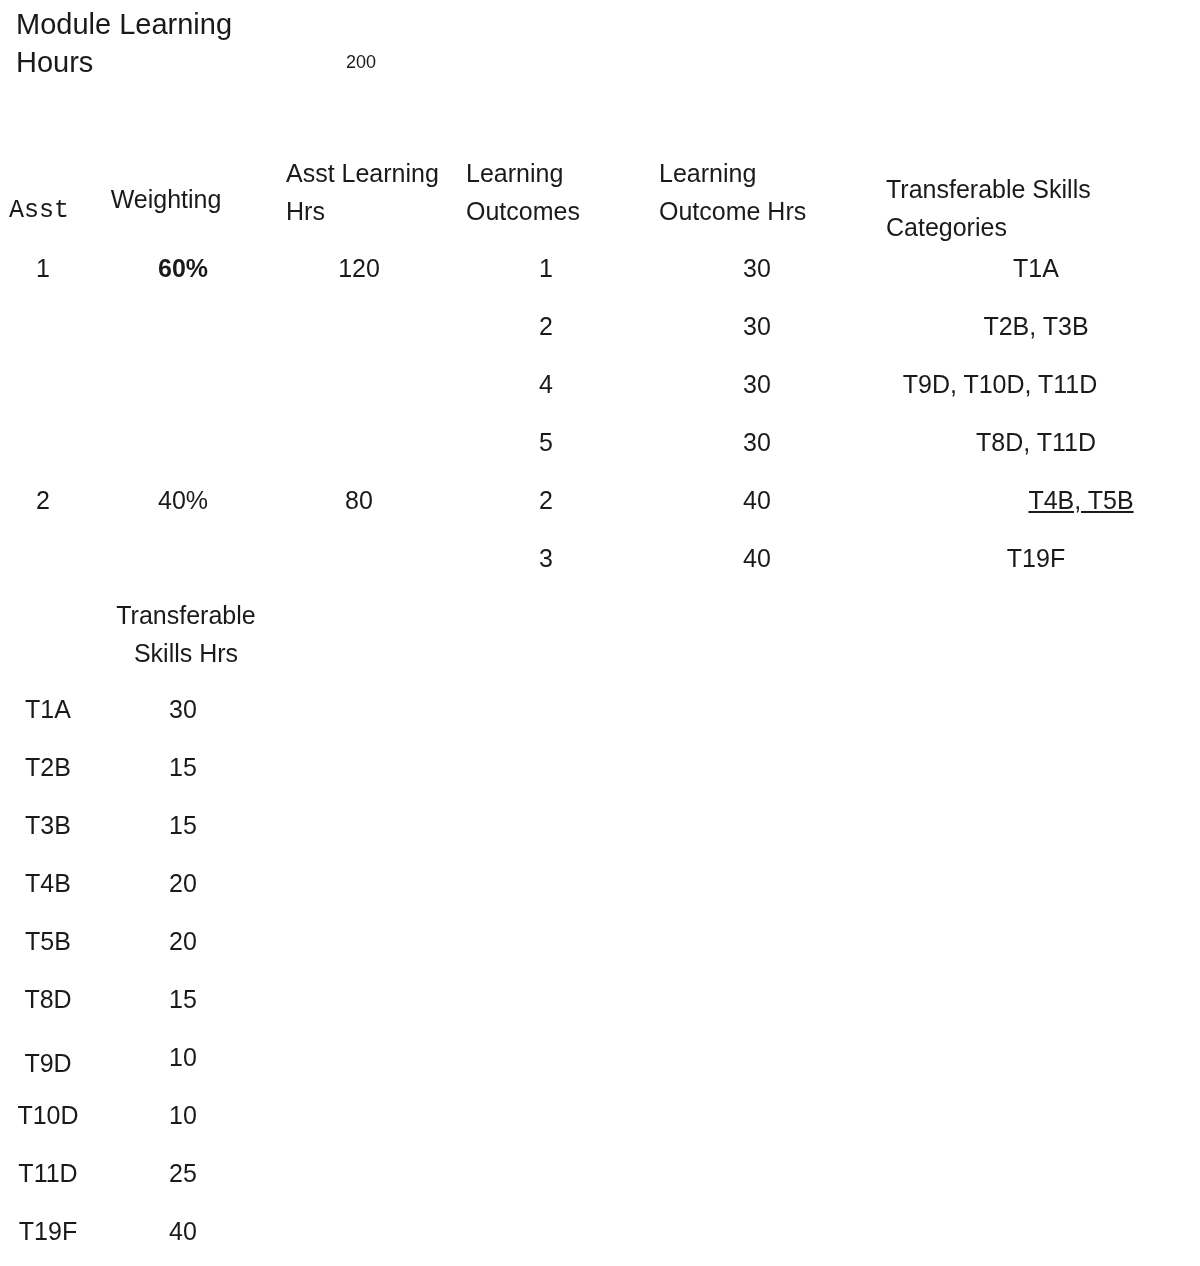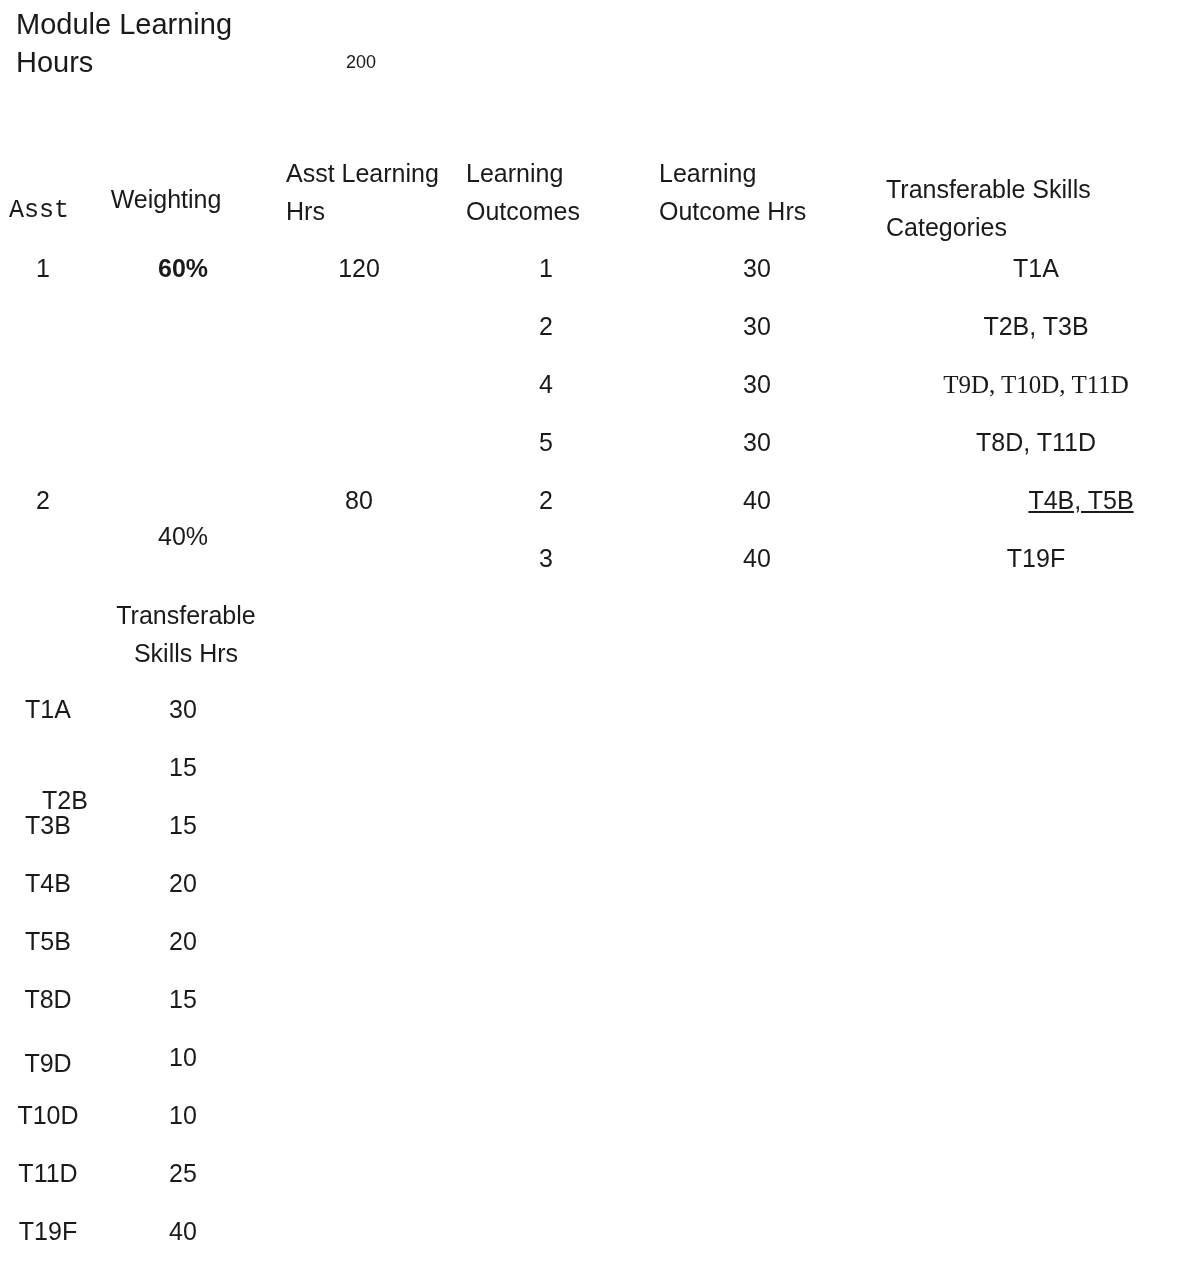--- a/index.html
+++ b/index.html
@@ -96,42 +96,42 @@
       <div class="cell ctr" style="left: 183px; top: 250px; font-weight: bold;">60%</div>
       <div class="cell ctr" style="left: 359px; top: 250px;">120</div>
       <div class="cell ctr" style="left: 546px; top: 250px;">1</div>
       <div class="cell ctr" style="left: 757px; top: 250px;">30</div>
       <div class="cell ctr" style="left: 1036px; top: 250px;">T1A</div>
       <div class="cell ctr" style="left: 546px; top: 308px;">2</div>
       <div class="cell ctr" style="left: 757px; top: 308px;">30</div>
       <div class="cell ctr" style="left: 1036px; top: 308px;">T2B, T3B</div>
       <div class="cell ctr" style="left: 546px; top: 366px;">4</div>
       <div class="cell ctr" style="left: 757px; top: 366px;">30</div>
-      <div class="cell ctr" style="left: 1036px; top: 366px; font-family: Liberation Serif, serif;">T9D, T10D, T11D</div>
+      <div class="cell ctr" style="left: 1000px; top: 366px;">T9D, T10D, T11D</div>
       <div class="cell ctr" style="left: 546px; top: 424px;">5</div>
       <div class="cell ctr" style="left: 757px; top: 424px;">30</div>
       <div class="cell ctr" style="left: 1036px; top: 424px;">T8D, T11D</div>
       <div class="cell ctr" style="left: 43px; top: 482px;">2</div>
-      <div class="cell ctr" style="left: 183px; top: 482px; margin-top: 36px;">40%</div>
+      <div class="cell ctr" style="left: 183px; top: 482px;">40%</div>
       <div class="cell ctr" style="left: 359px; top: 482px;">80</div>
       <div class="cell ctr" style="left: 546px; top: 482px;">2</div>
       <div class="cell ctr" style="left: 757px; top: 482px;">40</div>
       <div class="cell ctr" style="left: 1081px; top: 482px; text-decoration: underline;">T4B, T5B</div>
       <div class="cell ctr" style="left: 546px; top: 540px;">3</div>
       <div class="cell ctr" style="left: 757px; top: 540px;">40</div>
       <div class="cell ctr" style="left: 1036px; top: 540px;">T19F</div>
     </div>
 </div>
 
 <div id="skills-table">
   <div id="skills-head-hrs">Transferable Skills Hrs</div>
   <div id="skills-rows">
       <div class="cell ctr" style="left: 48px; top: 691px;">T1A</div>
       <div class="cell ctr" style="left: 183px; top: 691px;">30</div>
-      <div class="cell ctr" style="left: 65px; top: 749px; margin-top: 33px;">T2B</div>
+      <div class="cell ctr" style="left: 48px; top: 749px;">T2B</div>
       <div class="cell ctr" style="left: 183px; top: 749px;">15</div>
       <div class="cell ctr" style="left: 48px; top: 807px;">T3B</div>
       <div class="cell ctr" style="left: 183px; top: 807px;">15</div>
       <div class="cell ctr" style="left: 48px; top: 865px;">T4B</div>
       <div class="cell ctr" style="left: 183px; top: 865px;">20</div>
       <div class="cell ctr" style="left: 48px; top: 923px;">T5B</div>
       <div class="cell ctr" style="left: 183px; top: 923px;">20</div>
       <div class="cell ctr" style="left: 48px; top: 981px;">T8D</div>
       <div class="cell ctr" style="left: 183px; top: 981px;">15</div>
       <div class="cell ctr" style="left: 48px; top: 1039px; margin-top: 6px;">T9D</div>

